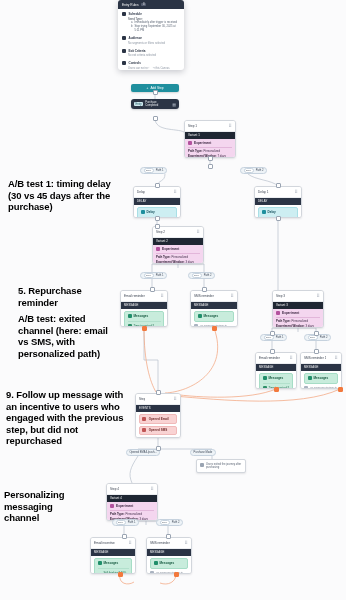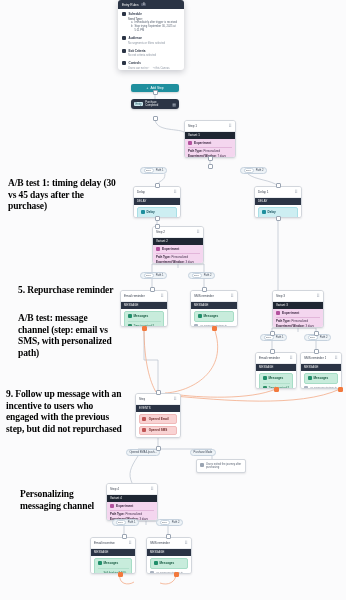--- a/index.html
+++ b/index.html
@@ -7,21 +7,21 @@
     width:346px;height:600px;overflow:hidden;position:relative;
     background:#fbfbfc;
     font-family:"Liberation Sans", sans-serif;
     -webkit-font-smoothing:none;
   }
   #canvas{position:absolute;inset:0;}
 
   
   .annot{
     position:absolute;
-    font-family:Liberation Serif, serif;
+    font-family:Liberation Sans, sans-serif;
     font-weight:bold;
     color:#000;
     font-size:9.5px;
     line-height:11.5px;
     letter-spacing:-0.1px;
   }
 
   
   .node{
     position:absolute;
@@ -546,23 +546,23 @@
   <div class="node" style="left:196px;top:459px;width:50px;height:14px;border-radius:2px;">
     <div style="display:flex;gap:2px;padding:2.5px 3px;font-size:2.7px;color:#5b6574;line-height:3.6px;">
       <span class="ic" style="background:#9aa4b2"></span>
       <span>Users exited the journey after purchasing</span>
     </div>
   </div>
 
   <div id="annot-layer">
       <div class="annot" style="left: 8px; top: 178px; width: 112px;">A/B test 1: timing delay (30 vs 45 days after the purchase)</div>
       <div class="annot" style="left: 18px; top: 285px; width: 100px;">5. Repurchase reminder</div>
-      <div class="annot" style="left: 18px; top: 313px; width: 102px;">A/B test: message channel (step: email vs SMS, with personalized path)</div>
+      <div class="annot" style="left: 18px; top: 313px; width: 102px;">A/B test: exited channel (here: email vs SMS, with personalized path)</div>
       <div class="annot" style="left: 6px; top: 389px; width: 120px;">9. Follow up message with an incentive to users who engaged with the previous step, but did not repurchased</div>
-      <div class="annot" style="left: 20px; top: 489px; width: 86px;">Personalizing messaging channel</div>
+      <div class="annot" style="left: 4px; top: 489px; width: 86px;">Personalizing messaging channel</div>
     </div>
 
 <div class="nub sq" style="left: 152.5px; top: 89.5px;"></div>
     <div class="nub sq" style="left: 152.5px; top: 115.5px;"></div>
     <div class="nub sq" style="left: 207.5px; top: 163.5px;"></div>
     <div class="nub sq" style="left: 207.5px; top: 155.5px;"></div>
     <div class="nub sq" style="left: 154.5px; top: 182.5px;"></div>
     <div class="nub sq" style="left: 154.5px; top: 215.5px;"></div>
     <div class="nub sq" style="left: 275.5px; top: 182.5px;"></div>
     <div class="nub sq" style="left: 275.5px; top: 215.5px;"></div>

